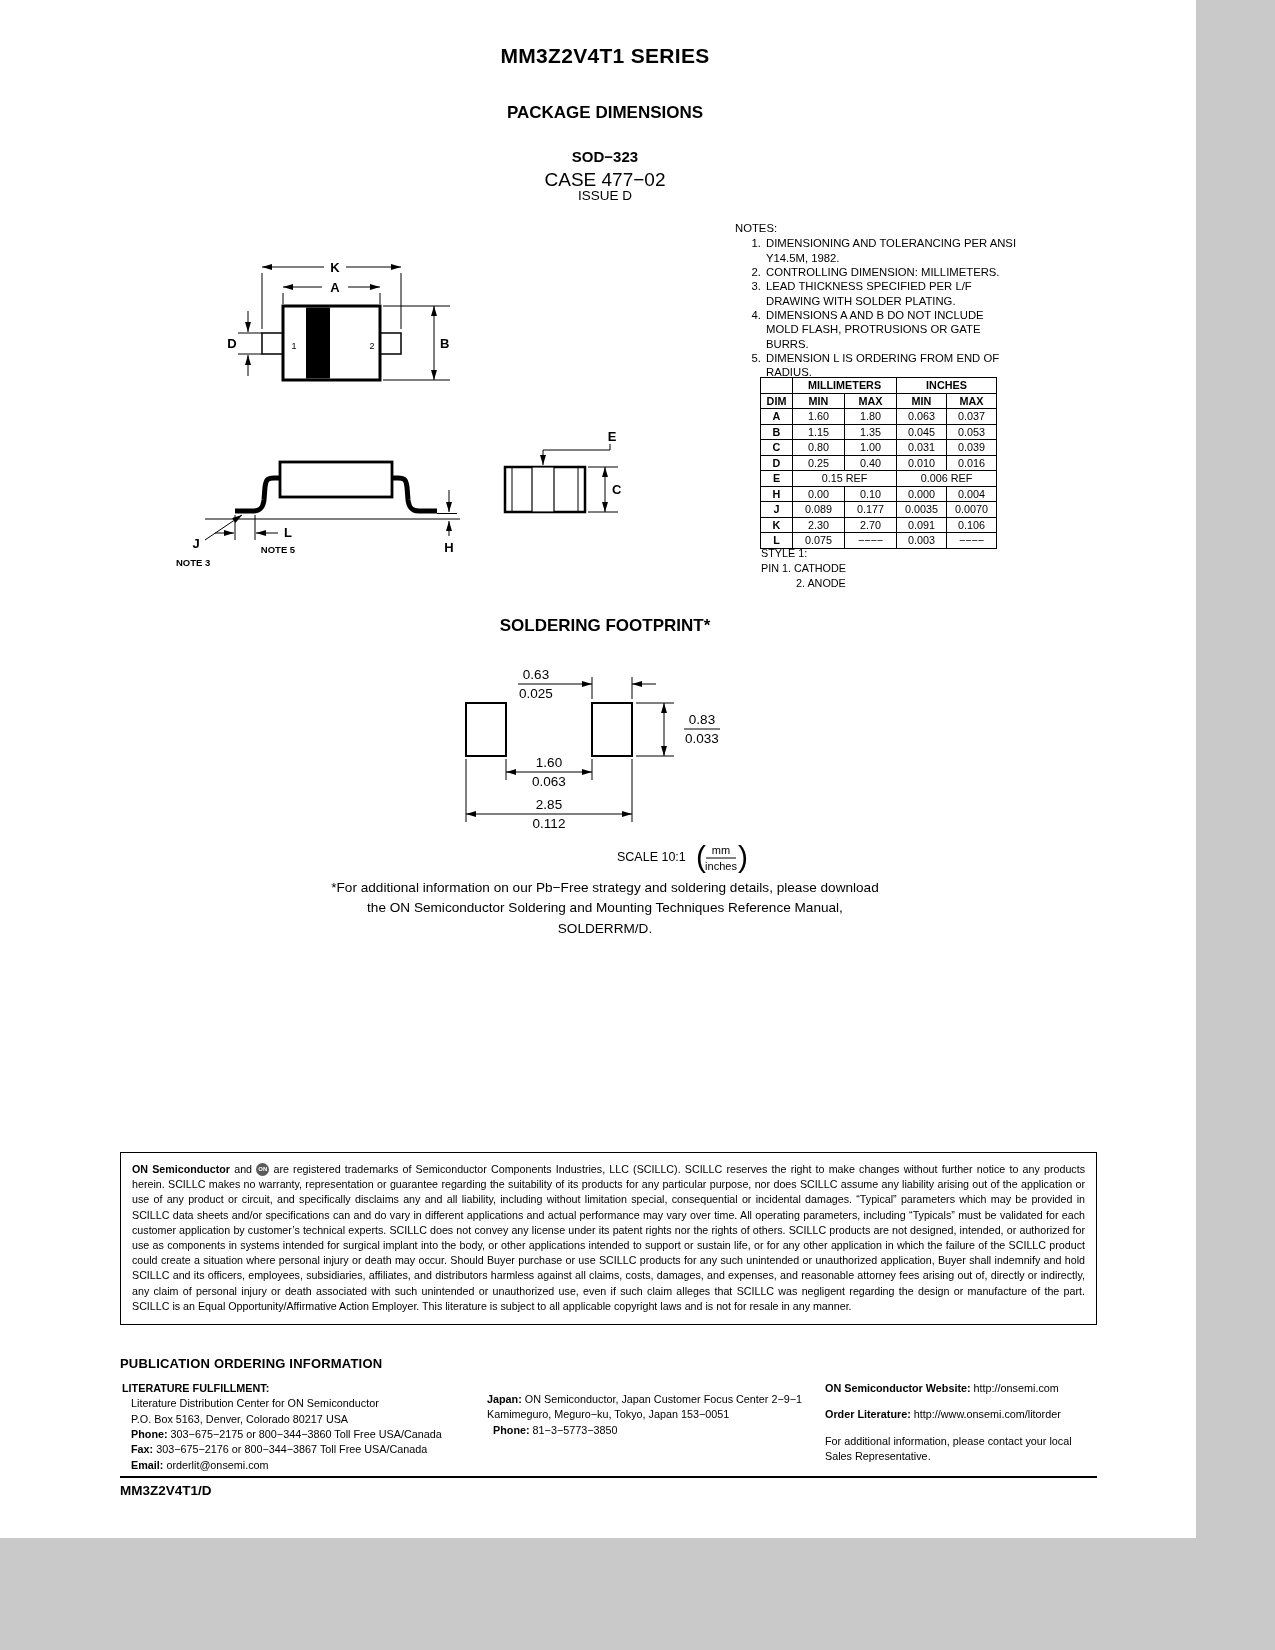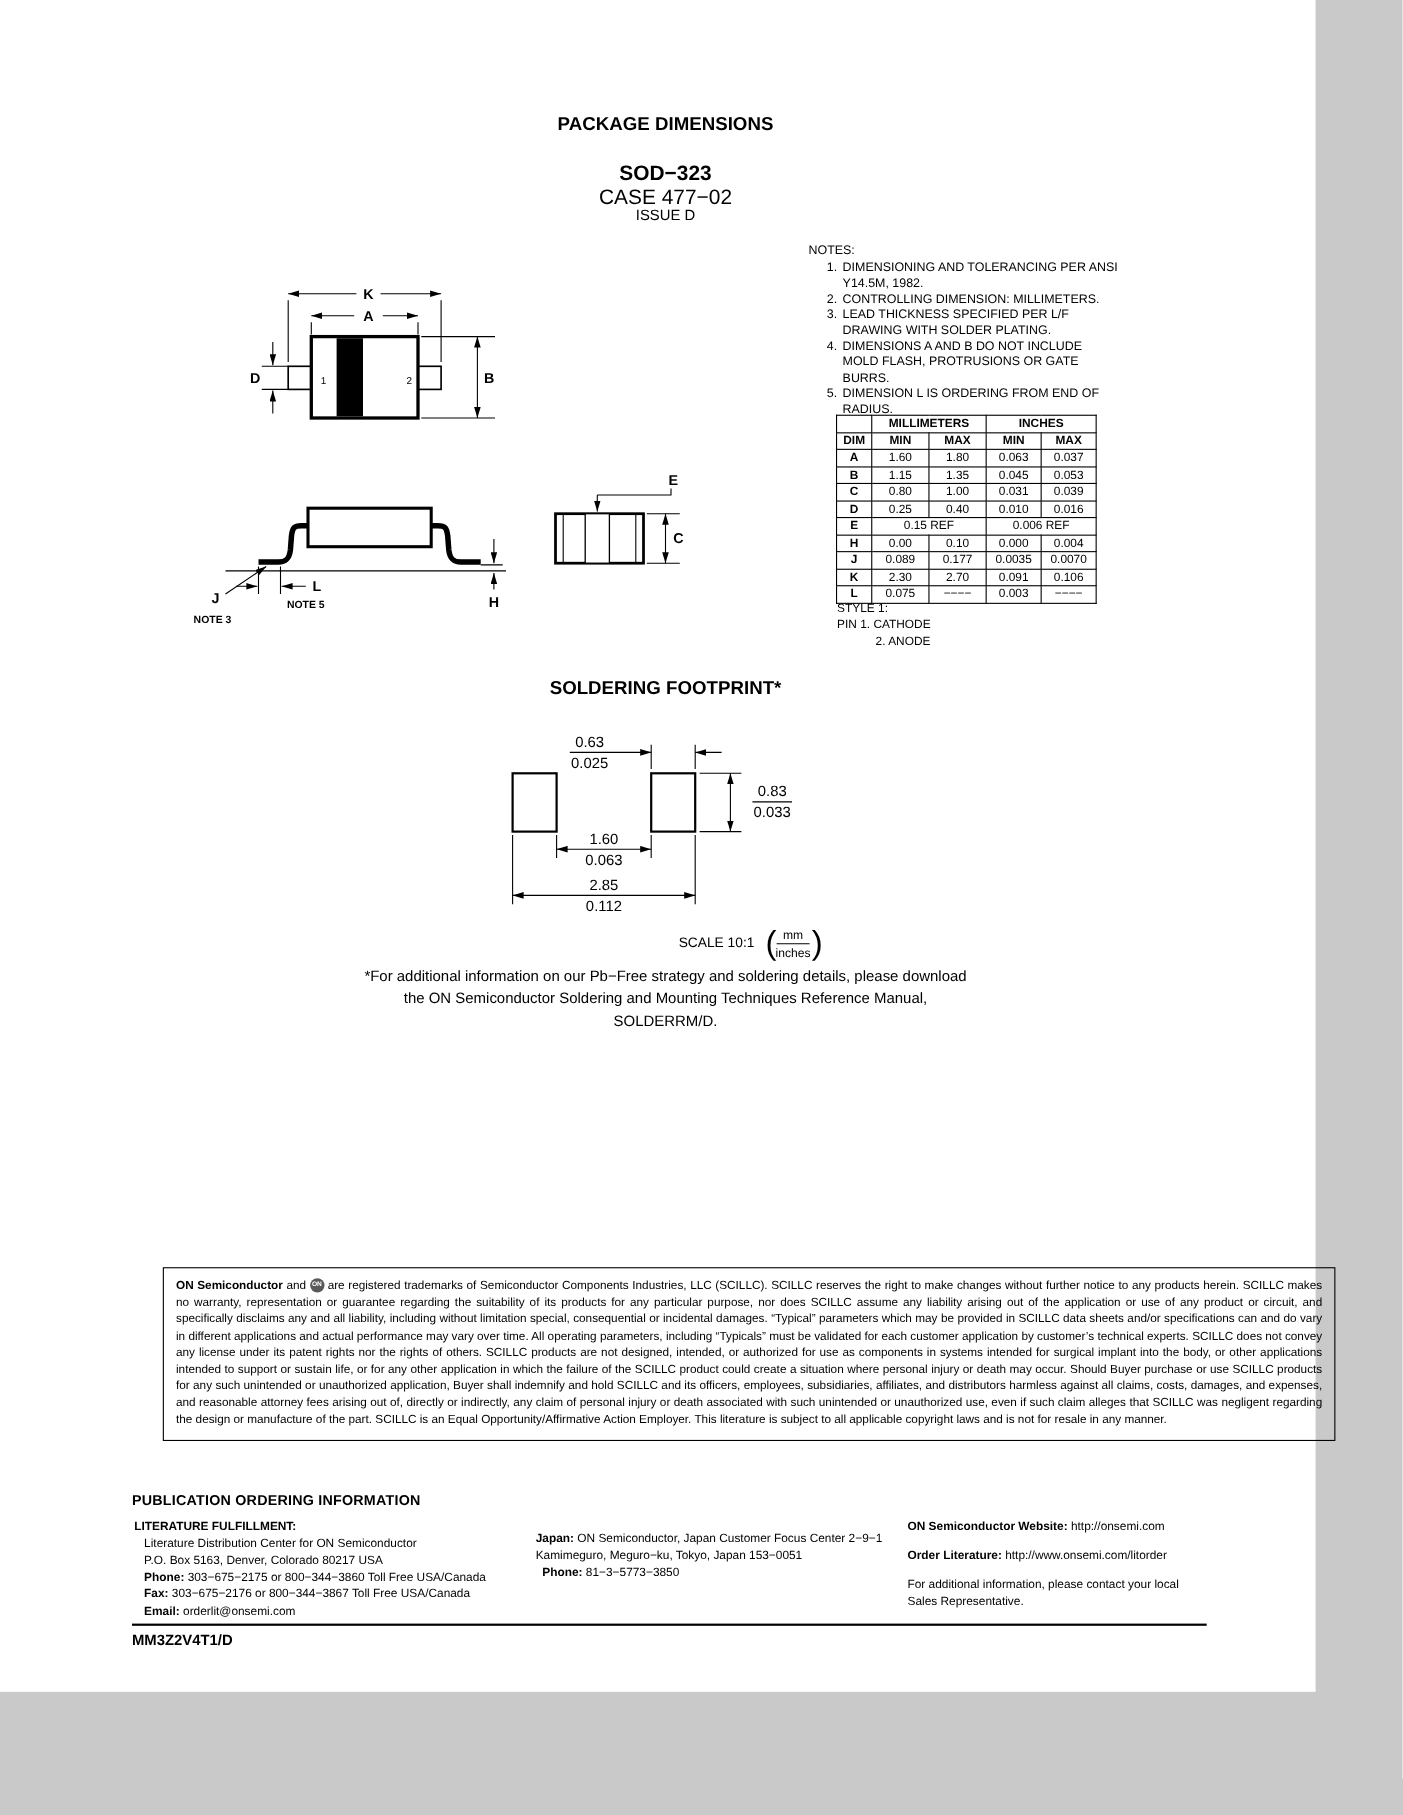--- a/index.html
+++ b/index.html
@@ -4,41 +4,41 @@
 <style>
   * { margin:0; padding:0; box-sizing:border-box; }
   html,body { width:1275px; height:1650px; }
   body { background:#c9c9c9; font-family:"Liberation Sans","DejaVu Sans",sans-serif; color:#000; position:relative; overflow:hidden; }
   .sheet { position:absolute; left:0; top:0; width:1196px; height:1538px; background:#fff; }
   .abs { position:absolute; }
   .b { font-weight:bold; }
   .ctrband { left:0; width:1210px; text-align:center; }
   #title { top:44px; font-size:21px; font-weight:bold; letter-spacing:.3px; }
   #section-title { top:103px; font-size:17px; font-weight:bold; }
-  #pkg-name { top:148px; font-size:19px; font-weight:bold; }
+  #pkg-name { top:148px; font-size:15px; font-weight:bold; }
   #pkg-case { top:169px; font-size:19px; }
   #pkg-issue { top:188px; font-size:13.5px; }
   
   .notes { left:735px; top:221px; width:282px; font-size:11.3px; line-height:1.27; }
   .notes-h { margin-bottom:1px; }
   .note-row { display:flex; padding-left:6px; }
   .nn { width:20px; text-align:right; margin-right:5px; flex:none; }
   
   .dimtab { left:760px; top:377px; border-collapse:collapse; font-size:10.8px; }
   .dimtab th,.dimtab td { border:1px solid #000; text-align:center; padding:0 3px; height:15.5px; }
   .dimtab th { font-weight:bold; }
   .dimtab td.dimcol { font-weight:bold; width:32px; }
   .dimtab .wmm { width:52px; } .dimtab .win { width:50px; }
   
   .style1 { left:761px; top:546px; font-size:10.8px; line-height:1.4; }
   .style1 .l2 { } .style1 .l3 { margin-left:35px; }
   #fp-title { top:616px; font-size:17px; font-weight:bold; }
   .footnote { left:322px; top:878px; width:566px; font-size:13.6px; line-height:1.5; text-align:center; }
   
-  .legal { left:120px; top:1152px; width:1066px; border:1px solid #000; padding:9px 11px 10px 11px; font-size:10.7px; line-height:1.42; text-align:justify;margin-left:28px; }
+  .legal { left:120px; top:1152px; width:977px; border:1px solid #000; padding:9px 11px 10px 11px; font-size:10.7px; line-height:1.42; text-align:justify; }
   .onlogo { display:inline-block; width:13px; height:13px; border-radius:50%; background:#5a5a5a; vertical-align:-3px; text-align:center; overflow:hidden; }
   .onlogo-txt { display:block; font-size:6px; line-height:13px; color:#fff; font-weight:bold; }
   
   #ord-heading { left:120px; top:1356px; font-size:13px; font-weight:bold; letter-spacing:.2px; }
   .ord-col { top:1381px; font-size:10.8px; line-height:1.42; }
   #ord-col1 { left:122px; width:355px; }
   #ord-col1 .ind { margin-left:9px; }
   #ord-col2 { left:487px; width:320px; }
   #ord-col3 { left:825px; width:274px; }
   .gap { height:11px; }
@@ -53,20 +53,21 @@
   .fp-num { font-size:13.5px; }
   .fp-scale { font-size:12.5px; }
   .fp-paren { font-size:30px; font-weight:lighter; }
   .fp-unit { font-size:11px; }
 </style>
 </head>
 <body>
 
 <div class="sheet">
 
+  <div class="abs ctrband" id="title">MM3Z2V4T1 SERIES</div>
   <div class="abs ctrband" id="section-title">PACKAGE DIMENSIONS</div>
   <div class="abs ctrband" id="pkg-name">SOD−323</div>
   <div class="abs ctrband" id="pkg-case">CASE 477−02</div>
   <div class="abs ctrband" id="pkg-issue">ISSUE D</div>
 
   <svg class="dwg" style="left:210px;top:253px" width="250" height="150" viewBox="0 0 250 150">
     <defs>
       <marker id="a1" viewBox="0 0 10 6" refX="10" refY="3" markerWidth="10" markerHeight="6" orient="auto-start-reverse">
         <path d="M0,0L10,3L0,6Z" fill="#000"></path>
       </marker>

